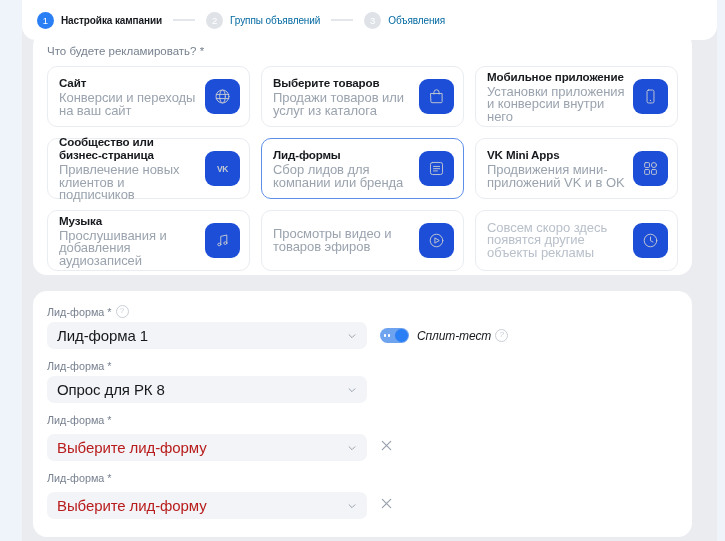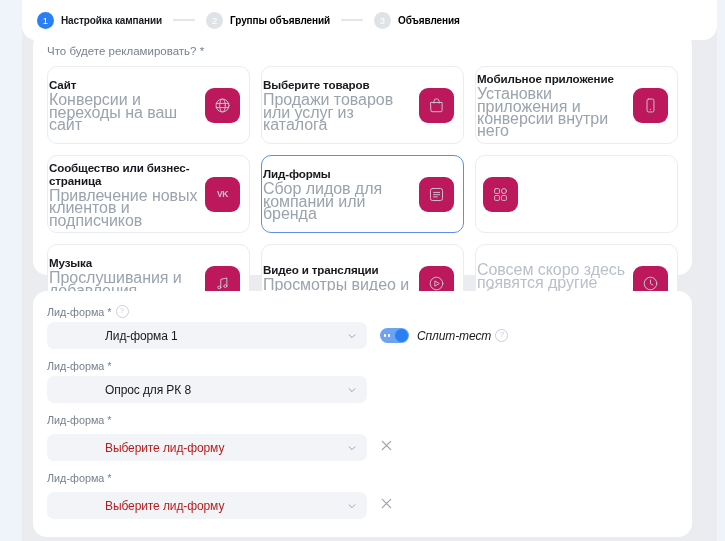--- a/index.html
+++ b/index.html
@@ -45,21 +45,21 @@
   .step-num {
     width: 17px; height: 17px; border-radius: 50%;
     display: flex; align-items: center; justify-content: center;
     font-size: 9.5px; color: #ffffff; font-weight: 400;
     flex: none;
   }
   .step-num.active { background: #2b7ff5; }
   .step-num.inactive { background: #dfe3e8; color: #ffffff; }
   .step-label { font-size: 10px; letter-spacing: -0.1px; }
   .step-label.active { color: #16191d; font-weight: bold; }
-  .step-label.inactive { color: #000000; font-weight: bold; }
+  .step-label.inactive { color: #0369a1; font-weight: normal; }
   .step-sep {
     width: 22px; height: 1.5px; background: #e3e6ea; margin: 0 11px;
     flex: none;
   }
 
   
   .panel {
     position: absolute;
     background: #ffffff;
     border-radius: 14px;
@@ -78,45 +78,45 @@
   
   .cards {
     display: grid;
     grid-template-columns: repeat(3, 1fr);
     gap: 11px;
     padding: 9px 14px 0 14px;
   }
   .card {
     border: 1px solid #e9ecf0;
     border-radius: 10px;
-    height: 78px;
+    height: 61px;
     display: flex;
     align-items: center;
-    padding: 0 9px 0 1px;
+    padding: 0 9px 0 11px;
     box-sizing: border-box;
     background: #fff;
     cursor: pointer;
   }
   .card.selected {
     border: 1.6px solid #5d8fe8;
   }
   .card-text { flex: 1 1 auto; min-width: 0; }
   .card-title {
     font-size: 11.6px; font-weight: bold; color: #16191d;
     line-height: 13px; letter-spacing: -0.15px;
     margin-bottom: 3px;
   }
   .card-desc {
-    font-size: 16px; color: #9aa3ae; line-height: 12.4px;
+    font-size: 13px; color: #9aa3ae; line-height: 12.4px;
     letter-spacing: -0.05px;
   }
   .card-desc.muted { color: #b9c0ca; }
   .icon-tile {
     width: 35px; height: 35px; border-radius: 9px;
-    background: #be185d;
+    background: #1d4ed8;
     display: flex; align-items: center; justify-content: center;
     flex: none; margin-left: 6px;
     color: #c3c9d1;
   }
   .icon-tile svg { display: block; }
   .vk-glyph {
     font-size: 8.5px; font-weight: bold; color: #c3c9d1;
     letter-spacing: -0.3px;
   }
 
@@ -137,23 +137,23 @@
     height: 27px;
     background: #f2f4f7;
     border-radius: 7px;
     display: flex; align-items: center;
     padding: 0 10px;
     box-sizing: border-box;
     width: 320px;
     cursor: pointer;
   }
   .select-value {
-    flex: 1 1 auto; font-size: 12px; color: #16191d;
+    flex: 1 1 auto; font-size: 15px; color: #16191d;
     letter-spacing: -0.1px;
-    white-space: nowrap; overflow: hidden; text-overflow: ellipsis; margin-left: 48px;
+    white-space: nowrap; overflow: hidden; text-overflow: ellipsis;
   }
   .select-value.placeholder { color: #b91c1c; }
   .chev {
     width: 10px; height: 10px; flex: none; color: #9aa3ae;
   }
   .clear-x {
     width: 13px; height: 13px; color: #98a1ac; flex: none; cursor: pointer;
   }
   .toggle-wrap { display: flex; align-items: center; gap: 8px; }
   .toggle {
@@ -255,20 +255,24 @@
           <div class="card-desc">Сбор лидов для компании или бренда</div>
         </div>
         <div class="icon-tile">
           <svg viewBox="0 0 22 22" width="19" height="19">
             <rect x="4" y="4" width="14" height="14" rx="2.4" fill="none" stroke="currentColor" stroke-width="1.1" stroke-linecap="round" stroke-linejoin="round"></rect>
             <path d="M7.6 8.6 H14.6 M7.6 11.2 H14.6 M7.6 13.8 H12" fill="none" stroke="currentColor" stroke-width="1.1" stroke-linecap="round" stroke-linejoin="round"></path>
           </svg>
         </div>
       </div>
       <div class="card">
+        <div class="card-text">
+          <div class="card-title">VK Mini Apps</div>
+          <div class="card-desc">Продвижения мини-приложений VK и в OK</div>
+        </div>
         <div class="icon-tile">
           <svg viewBox="0 0 22 22" width="19" height="19">
             <rect x="4.2" y="4.2" width="5.6" height="5.6" rx="1.1" fill="none" stroke="currentColor" stroke-width="1.1" stroke-linecap="round" stroke-linejoin="round"></rect>
             <circle cx="15" cy="7" r="2.9" fill="none" stroke="currentColor" stroke-width="1.1" stroke-linecap="round" stroke-linejoin="round"></circle>
             <rect x="4.2" y="12.2" width="5.6" height="5.6" rx="1.1" fill="none" stroke="currentColor" stroke-width="1.1" stroke-linecap="round" stroke-linejoin="round"></rect>
             <rect x="12.2" y="12.2" width="5.6" height="5.6" rx="1.1" fill="none" stroke="currentColor" stroke-width="1.1" stroke-linecap="round" stroke-linejoin="round"></rect>
           </svg>
         </div>
       </div>
       <div class="card">
@@ -279,21 +283,20 @@
         <div class="icon-tile">
           <svg viewBox="0 0 22 22" width="19" height="19">
             <path d="M9 15.3 V6.2 L16 4.6 V13.7" fill="none" stroke="currentColor" stroke-width="1.1" stroke-linecap="round" stroke-linejoin="round"></path>
             <ellipse cx="7.3" cy="15.6" rx="1.8" ry="1.5" fill="none" stroke="currentColor" stroke-width="1.1" stroke-linecap="round" stroke-linejoin="round"></ellipse>
             <ellipse cx="14.3" cy="14" rx="1.8" ry="1.5" fill="none" stroke="currentColor" stroke-width="1.1" stroke-linecap="round" stroke-linejoin="round"></ellipse>
           </svg>
         </div>
       </div>
       <div class="card">
         <div class="card-text">
-          <div class="card-title">Видео и трансляции</div>
           <div class="card-desc">Просмотры видео и товаров эфиров</div>
         </div>
         <div class="icon-tile">
           <svg viewBox="0 0 22 22" width="19" height="19">
             <circle cx="11" cy="11" r="7.3" fill="none" stroke="currentColor" stroke-width="1.1" stroke-linecap="round" stroke-linejoin="round"></circle>
             <path d="M9.5 8.2 L14.2 11 L9.5 13.8 Z" fill="none" stroke="currentColor" stroke-width="1.1" stroke-linecap="round" stroke-linejoin="round"></path>
           </svg>
         </div>
       </div>
       <div class="card disabled">

